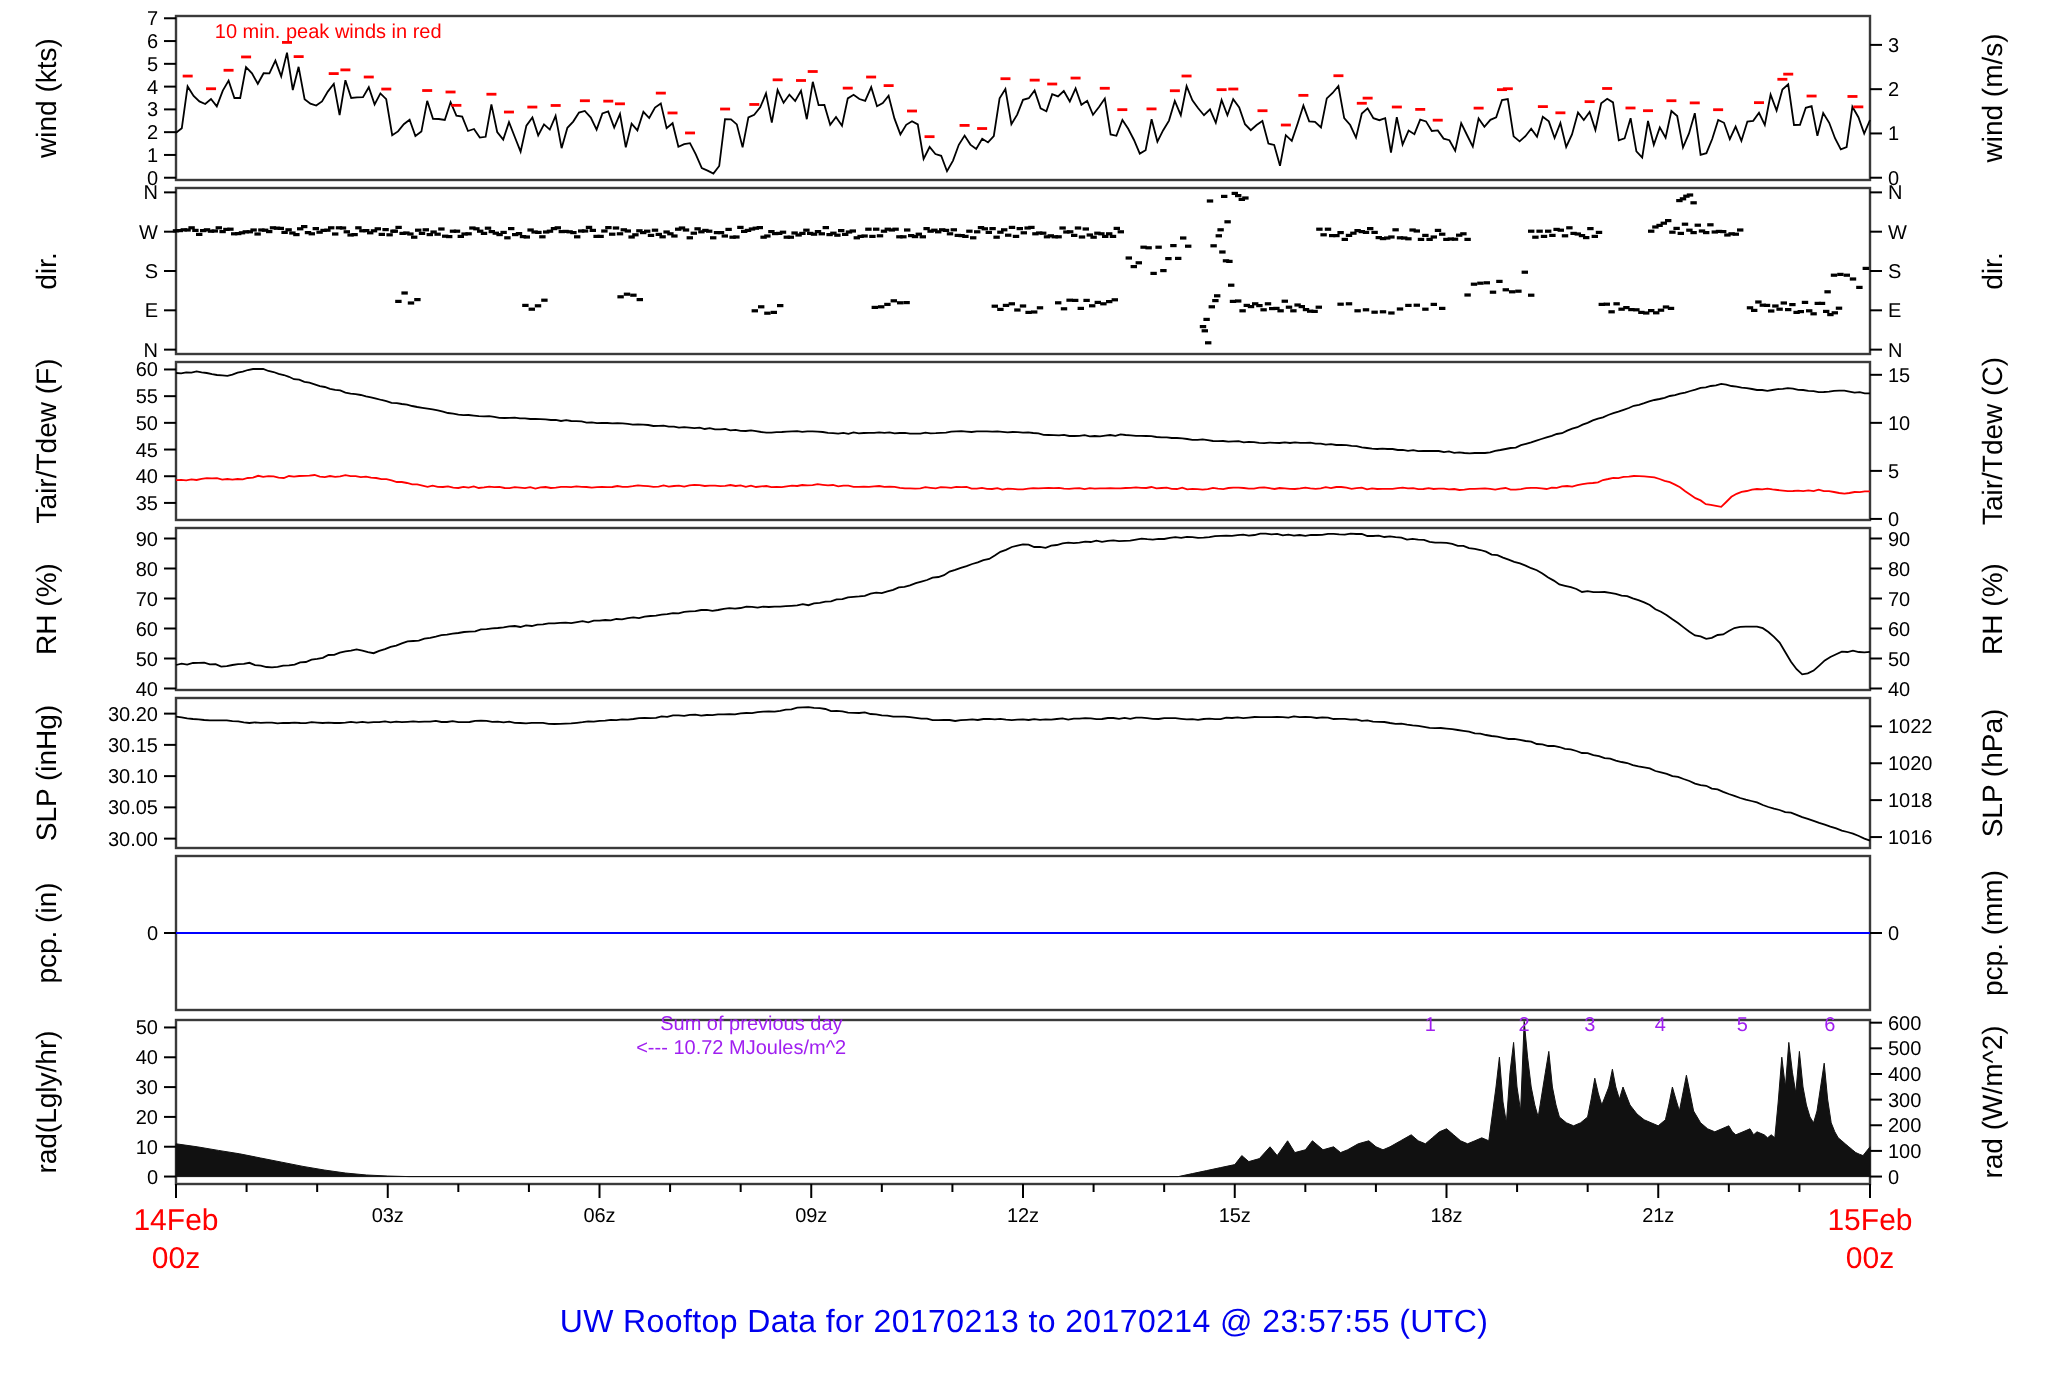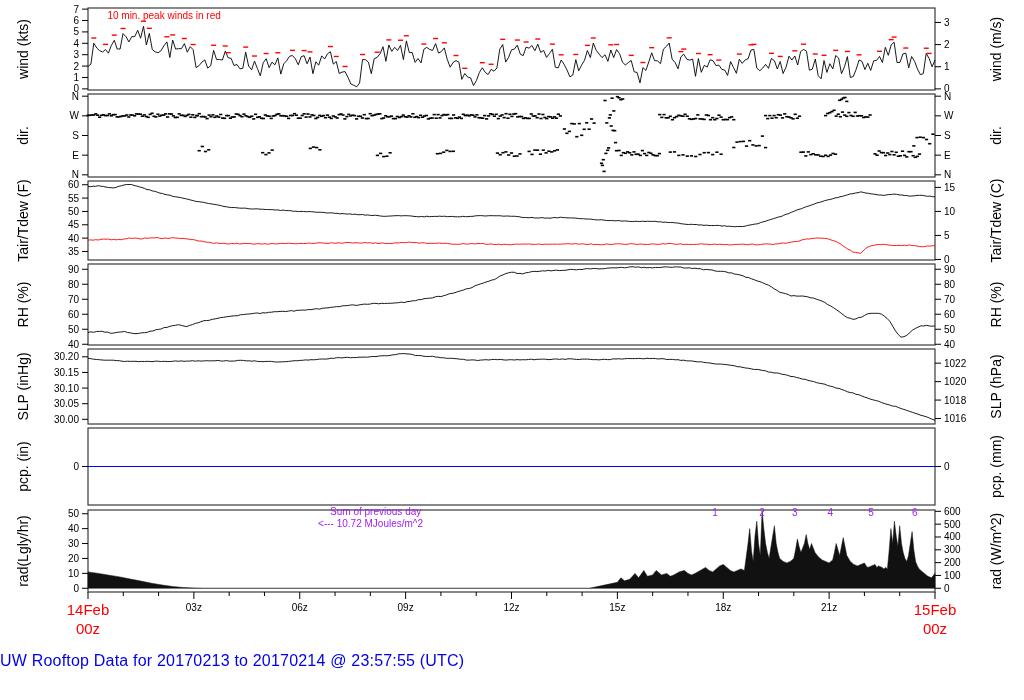--- a/index.html
+++ b/index.html
@@ -1,19 +1,19 @@
 <!DOCTYPE html>
 <html><head>
 <meta charset="utf-8">
 <style>
   html,body{margin:0;padding:0;background:#ffffff;}
   .page{width:1024px;height:700px;background:#ffffff;position:relative;overflow:hidden;
         font-family:"Liberation Sans", sans-serif;}
   svg text{font-family:"Liberation Sans", sans-serif;}
-  .title{width:1024px;font-size:16px;margin-top:4px;letter-spacing:0.2px;}
+  .title{width:1024px;text-align:center;font-size:16px;margin-top:4px;letter-spacing:0.2px;}
 </style>
 </head>
 <body>
 
 <div class="page">
   <svg id="chart" width="1024" height="644" viewBox="0 0 1024 644">
       <g>
         <rect x="88" y="8" width="847" height="82" fill="#ffffff" stroke="#3a3a3a" stroke-width="1.2"></rect>
         <line x1="82" y1="88.86111111111111" x2="88" y2="88.86111111111111" stroke="#000" stroke-width="1"></line>
         <text x="79" y="92.36111111111111" text-anchor="end" font-size="10" fill="#000">0</text>

